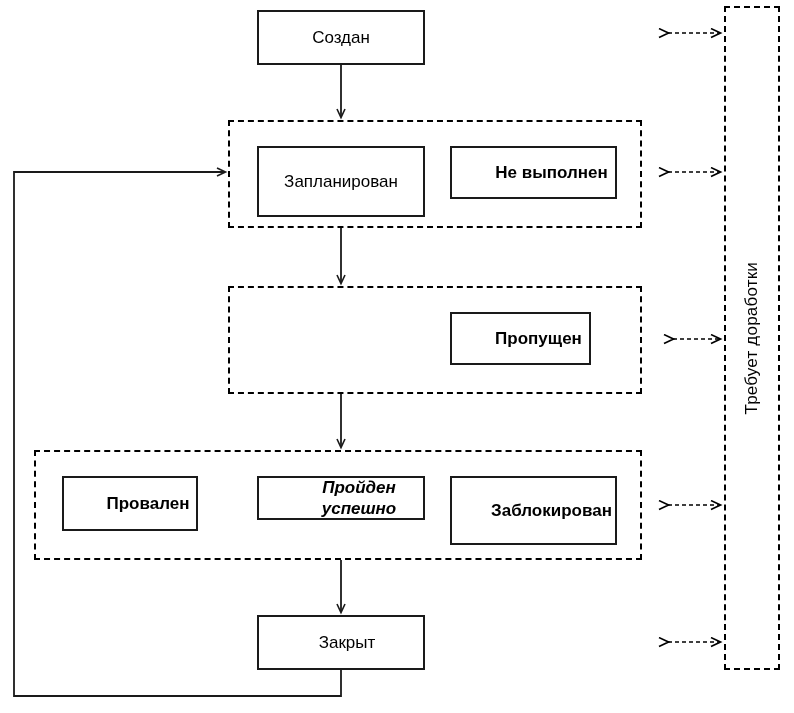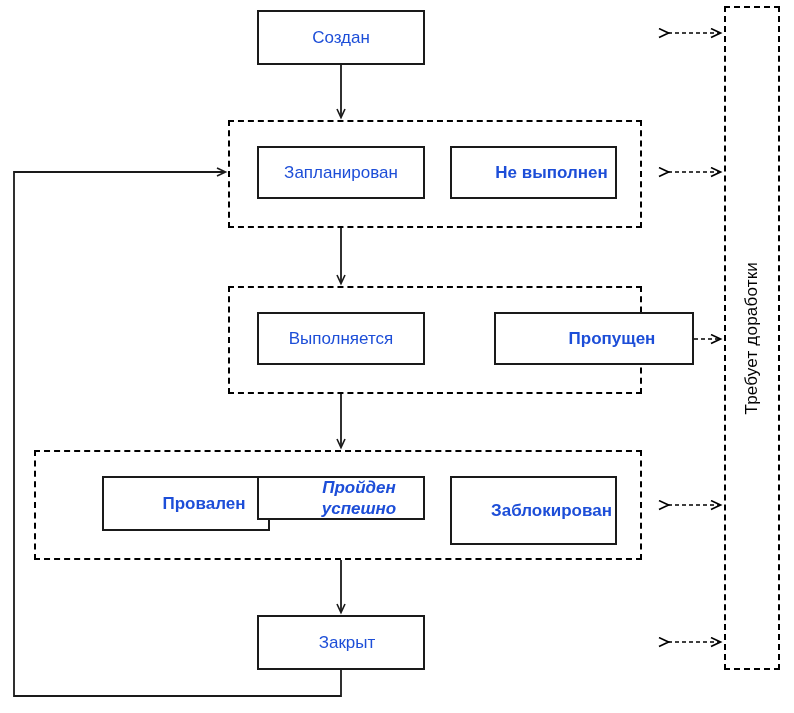--- a/index.html
+++ b/index.html
@@ -29,21 +29,21 @@
     position: absolute;
     box-sizing: border-box;
     border: 2px solid #1a1a1a;
     background: #ffffff;
     display: flex;
     align-items: center;
     justify-content: center;
     text-align: center;
     font-size: 17px;
     line-height: 1.25;
-    color: #1d4ed8;
+    color: #000000;
     z-index: 3;
   }
   .state-box.bold {
     font-weight: bold;
     padding-left: 36px;
   }
   .group-box {
     position: absolute;
     box-sizing: border-box;
     border: 2px dashed #000000;
@@ -123,29 +123,28 @@
       <path d="M668,642 L720,642" fill="none" stroke="#000000" stroke-width="1.7" stroke-dasharray="4,3" marker-start="url(#arrowDashA)" marker-end="url(#arrowDashB)"></path>
     </g>
   </svg>
 
   <div class="group-box" style="left:228px; top:120px; width:414px; height:108px;"></div>
   <div class="group-box" style="left:228px; top:286px; width:414px; height:108px;"></div>
   <div class="group-box" style="left:34px; top:450px; width:608px; height:110px;"></div>
 
   <div class="state-box" style="left:257px; top:10px; width:168px; height:55px;">Создан</div>
 
-  <div class="state-box" style="left:257px; top:146px; width:168px; height:53px;">Запланирован</div>
+  <div class="state-box" style="left:257px; top:146px; width:168px; height:71px;">Запланирован</div>
 
   <div class="state-box bold" style="left:450px; top:146px; width:167px; height:53px;">Не выполнен</div>
 
-  <div class="state-box" style="left:257px; top:312px; width:168px; height:53px;">Выполняется</div>
 
-  <div class="state-box bold" style="left:450px; top:312px; width:200px; height:53px;margin-left:44px;">Пропущен</div>
+  <div class="state-box bold" style="left:450px; top:312px; width:141px; height:53px;">Пропущен</div>
 
-  <div class="state-box bold" style="left:62px; top:476px; width:168px; height:55px;margin-left:40px;">Провален</div>
+  <div class="state-box bold" style="left:62px; top:476px; width:136px; height:55px;">Провален</div>
 
   <div class="state-box bold" style="left:257px; top:476px; width:168px; height:44px; white-space:pre-line;font-style:italic;">Пройден
 успешно</div>
 
   <div class="state-box bold" style="left:450px; top:476px; width:167px; height:69px;">Заблокирован</div>
 
   <div class="state-box" style="left:257px; top:615px; width:168px; height:55px;padding-left:12px;">Закрыт</div>
 
   <div class="rework-panel" style="left:724px; top:6px; width:56px; height:664px;">
     <span class="rework-label">Требует доработки</span>

